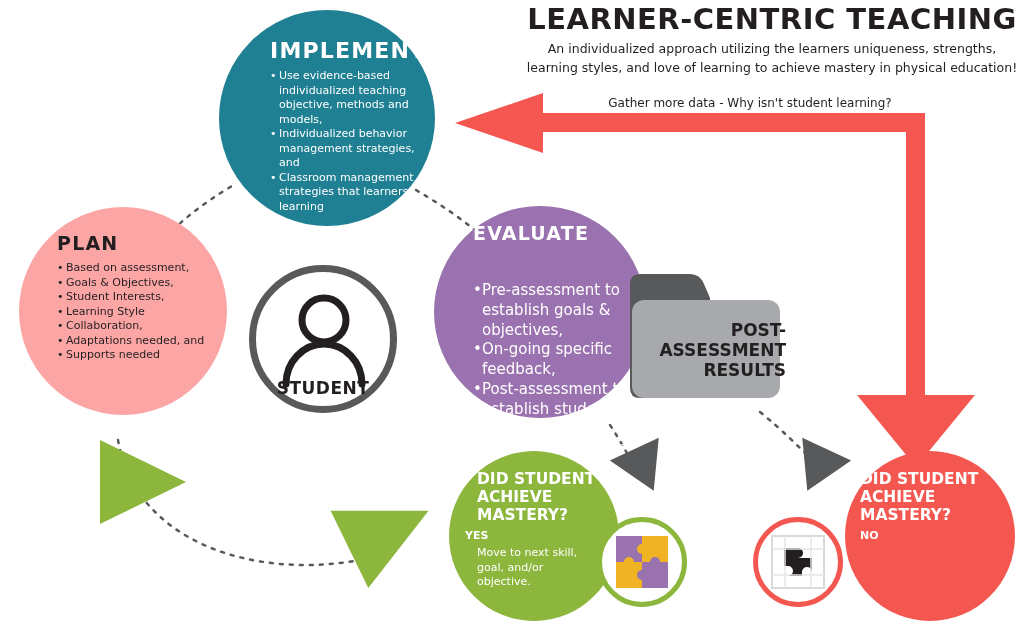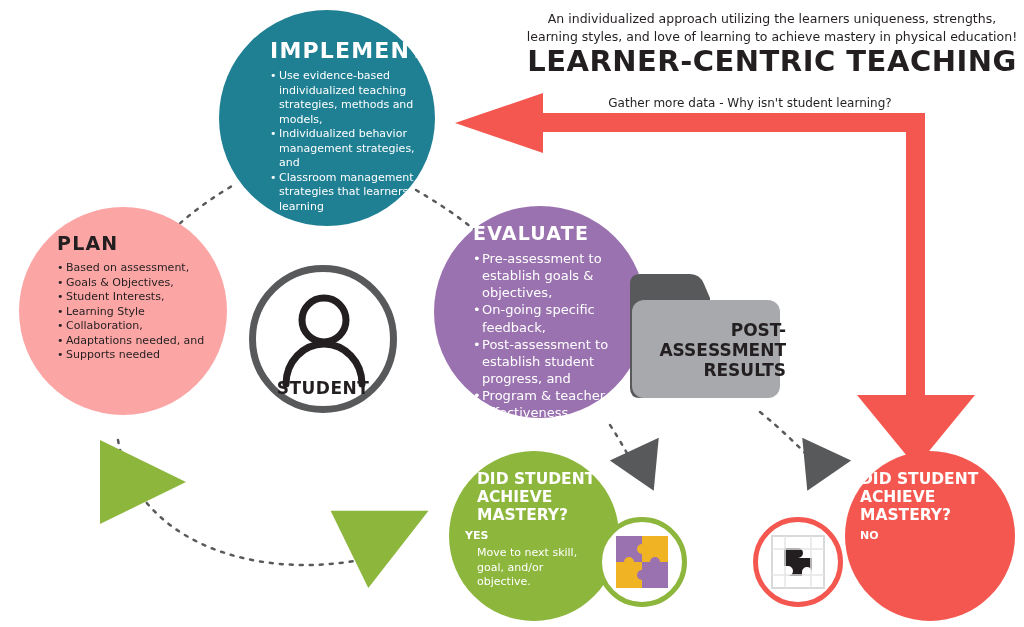--- a/index.html
+++ b/index.html
@@ -108,22 +108,23 @@
   #evaluate {
     left: 434px; top: 206px;
     width: 212px; height: 212px;
     background: #9b72b0;
   }
   #evaluate .circ-title {
     font-size: 19px;
     padding: 16px 0 6px 39px;
   }
   #evaluate .bullets {
-    font-size: 13px;
+    font-size: 15px;
     padding: 0 12px 0 39px;
+    margin-top: 31px;
   }
 
   
   #student-ring {
     left: 249px; top: 265px;
     width: 148px; height: 148px;
     border: 7px solid #58595b;
     background: #ffffff;
   }
   #student-label {
@@ -292,40 +293,40 @@
 
   <svg class="abs" style="left:0;top:0;" width="1024" height="627">
     <path d="M152,252 C175,225 200,205 232,186" stroke="#58595b" stroke-width="2.5" fill="none" stroke-dasharray="3,7" stroke-linecap="round"></path>
     <path d="M416,190 C450,210 470,225 492,245" stroke="#58595b" stroke-width="2.5" fill="none" stroke-dasharray="3,7" stroke-linecap="round"></path>
     <path d="M118,440 C135,540 250,580 360,560" stroke="#58595b" stroke-width="2.5" fill="none" stroke-dasharray="3,7" stroke-linecap="round"></path>
     <path d="M610,425 C620,440 625,450 632,462" stroke="#58595b" stroke-width="2.5" fill="none" stroke-dasharray="3,7" stroke-linecap="round"></path>
     <path d="M760,412 C782,430 796,444 812,460" stroke="#58595b" stroke-width="2.5" fill="none" stroke-dasharray="3,7" stroke-linecap="round"></path>
   </svg>
 
   <div id="header" class="abs">
+    <div id="title">LEARNER-CENTRIC TEACHING</div>
     <div id="subtitle">An individualized approach utilizing the learners uniqueness, strengths, learning styles, and love of learning to achieve mastery in physical education!</div>
-    <div id="title">LEARNER-CENTRIC TEACHING</div>
   </div>
 
   <div id="red-line-h" class="abs"></div>
   <div id="red-line-v" class="abs"></div>
   <div id="red-arrow-left" class="abs"></div>
   <div id="red-arrow-down" class="abs"></div>
   <div id="gather-label" class="abs">Gather more data - Why isn't student learning?</div>
 
   <div id="green-arrow-1" class="abs"></div>
   <div id="green-arrow-2" class="abs"></div>
 
   <div id="grey-arrow-1" class="abs"></div>
   <div id="grey-arrow-2" class="abs"></div>
 
   <div id="implement" class="abs circle">
     <div class="circ-title">IMPLEMENT</div>
     <ul class="bullets">
-      <li>Use evidence-based individualized teaching strategies, methods and models,</li>
+      <li>Use evidence-based individualized teaching objective, methods and models,</li>
       <li>Individualized behavior management strategies, and</li>
       <li>Classroom management strategies that learners learning</li>
     </ul>
   </div>
 
   <div id="plan" class="abs circle">
     <div class="circ-title">PLAN</div>
     <ul class="bullets">
       <li>Based on assessment,</li>
       <li>Goals &amp; Objectives,</li>

